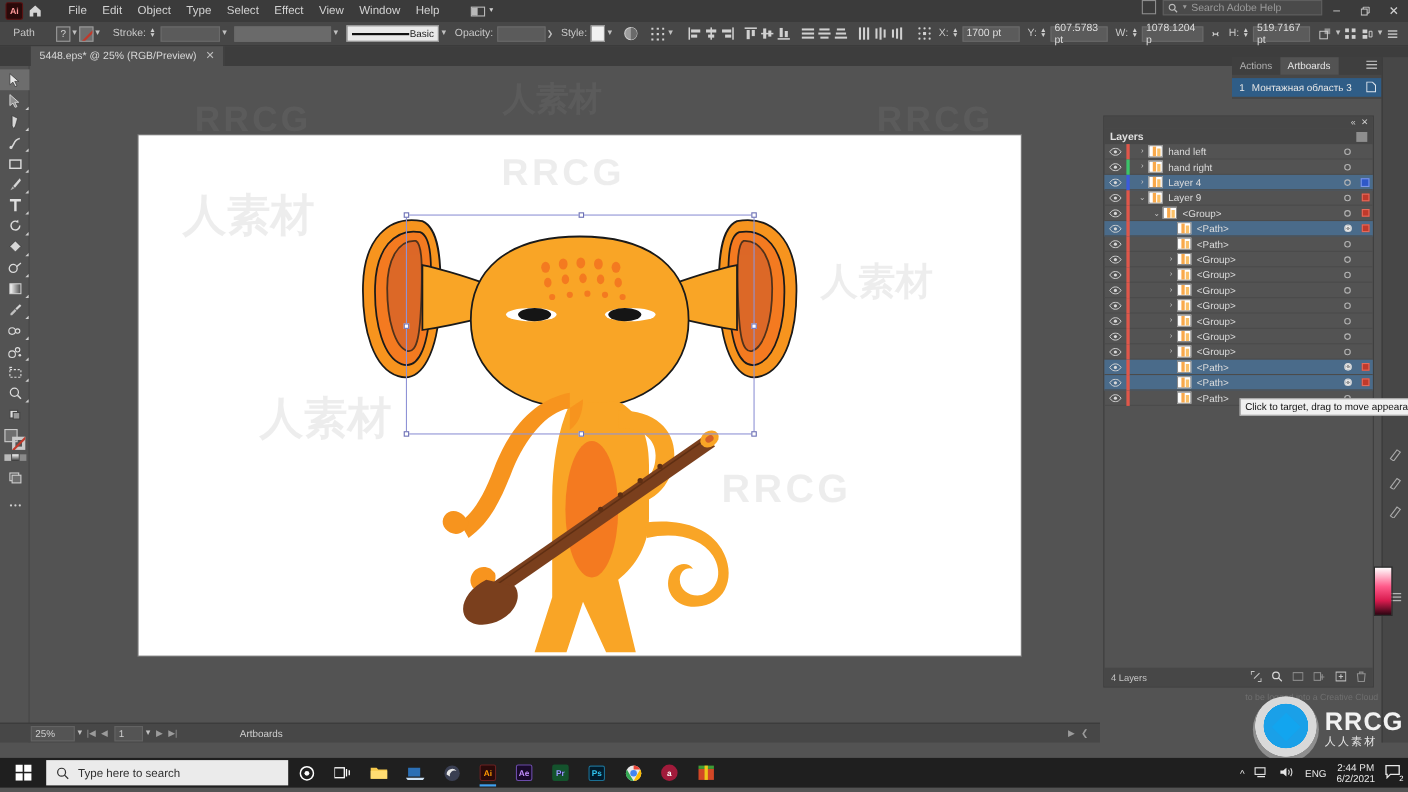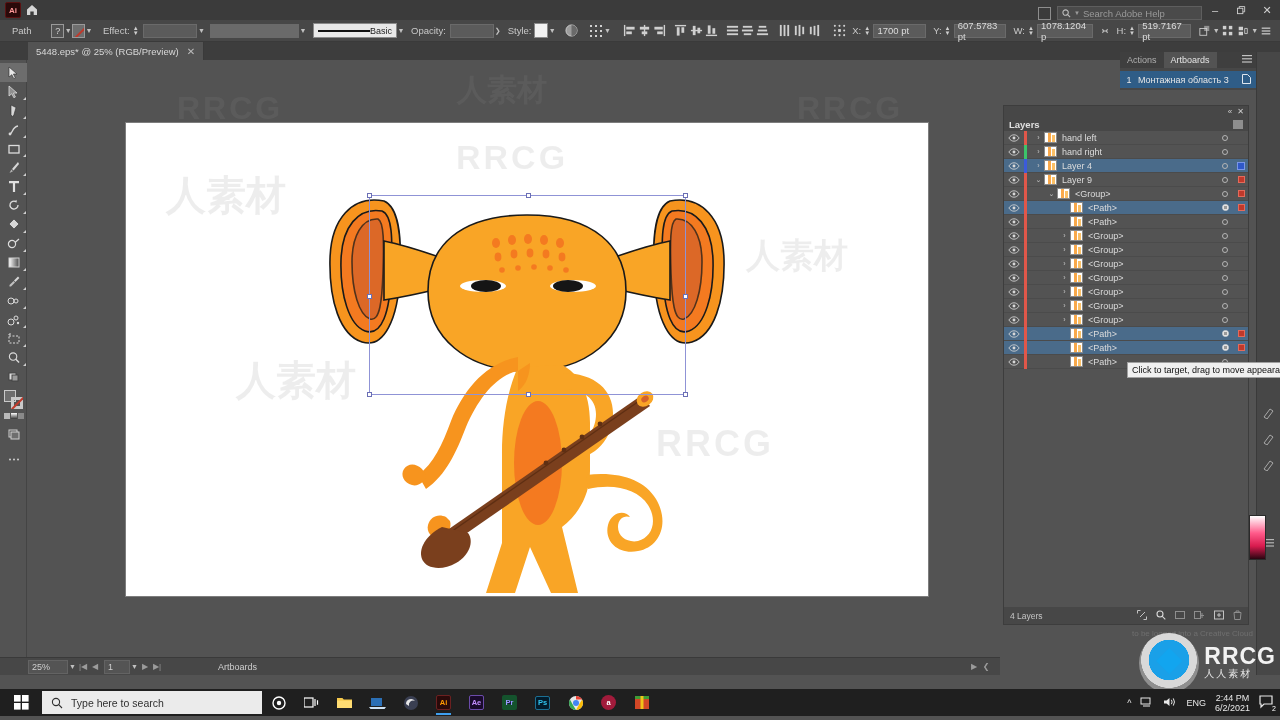--- a/index.html
+++ b/index.html
@@ -16,21 +16,21 @@
   
   .menubar { position:absolute; left:0; top:0; width:1280px; height:20px; background:#3b3b3b; display:flex; align-items:center; }
   .ai-logo { width:16px; height:16px; margin-left:5px; background:#2a0a0a; border:1px solid #5a1111; color:#ff9a9a; font-size:8px; font-weight:bold;
              display:flex; align-items:center; justify-content:center; border-radius:2px;}
   .home-ic { width:22px; height:20px; display:flex; align-items:center; justify-content:center; color:#cfcfcf; font-size:12px; }
   .menu-items { display:flex; align-items:center; margin-left:12px; }
   .menu-items > div { padding:0 7px; font-size:10.5px; color:#d2d2d2; line-height:20px; }
   .ws-switch { margin-left:14px; display:flex; align-items:center; gap:3px; color:#cfcfcf; }
   .ws-box { width:13px; height:9px; border:1px solid #b9b9b9; display:flex; }
   .ws-box i { display:block; width:5px; border-right:1px solid #b9b9b9; background:#b9b9b9; }
-  .menu-right { position:absolute; right:0; top:0; height:20px; display:flex; align-items:flex-end; }
+  .menu-right { position:absolute; right:0; top:0; height:20px; display:flex; align-items:flex-start; }
   .cc-sq { width:13px; height:13px; border:1px solid #8d8d8d; margin-right:6px;}
   .help-search { width:145px; height:14px; background:#4a4a4a; border:1px solid #5e5e5e; display:flex; align-items:center; padding:0 4px; gap:3px; color:#9a9a9a; font-size:9.5px;}
   .wbtn { width:26px; height:20px; display:flex; align-items:center; justify-content:center; color:#d0d0d0; font-size:11px; }
 
   
   .ctrlbar { position:absolute; left:0; top:20px; width:1280px; height:22px; background:#474747; border-bottom:1px solid #3a3a3a;
              display:flex; align-items:center; font-size:9.5px; color:#d2d2d2; }
   .ctrlbar .lbl { color:#c9c9c9; }
   .swatch-btn { width:14px; height:14px; border:1px solid #9a9a9a; background:#535353; display:flex; align-items:center; justify-content:center; font-size:9px;}
   .sw-none { width:14px; height:14px; border:1px solid #9a9a9a; background:#6e6e6e; position:relative; overflow:hidden;}
@@ -140,20 +140,37 @@
 
 <div class="app">
 
   <div class="menubar">
     <div class="ai-logo">Ai</div>
     <div class="home-ic">
       <svg width="12" height="12" viewBox="0 0 12 12">
           <path d="M6 1 1 5.5v5.5h3.3V7.6h3.4V11H11V5.5z" fill="#d5d5d5"></path>
         </svg>
     </div>
+    <div class="menu-items">
+      <div>File</div>
+      <div>Edit</div>
+      <div>Object</div>
+      <div>Type</div>
+      <div>Select</div>
+      <div>Effect</div>
+      <div>View</div>
+      <div>Window</div>
+      <div>Help</div>
+      <div class="ws-switch">
+        <span class="ws-box">
+            <i></i>
+          </span>
+          <span style="font-size:6px">▼</span>
+      </div>
+    </div>
     <div class="menu-right">
       <div class="cc-sq"></div>
       <div class="help-search">
         <svg width="9" height="9" viewBox="0 0 10 10">
             <circle cx="4" cy="4" r="3" stroke="#bdbdbd" fill="none" stroke-width="1.2"></circle>
             <path d="M6.3 6.3 9 9" stroke="#bdbdbd" stroke-width="1.2"></path>
           </svg>
         <span style="font-size:6px">▼</span>
         <span>Search Adobe Help</span>
       </div>
@@ -169,21 +186,21 @@
   </div>
 
   <div class="ctrlbar">
     <span class="lbl" style="margin-left:12px; width:44px;">Path</span>
 
     <div class="swatch-btn">?</div>
     <span class="caret">▼</span>
     <div class="sw-none"></div>
     <span class="caret">▼</span>
 
-    <span class="lbl" style="margin-left:10px">Effect:</span>
+    <span class="lbl" style="margin-left:10px">Stroke:</span>
     <div class="stepper" style="margin-left:3px">
         <span>▲</span>
         <span>▼</span>
       </div>
     <div class="field" style="width:60px; margin-left:3px"></div>
     <span class="caret">▼</span>
     <div class="field" style="width:98px; margin-left:5px; background:#6a6a6a"></div>
     <span class="caret">▼</span>
 
     <div class="stroke-style" style="margin-left:6px">

